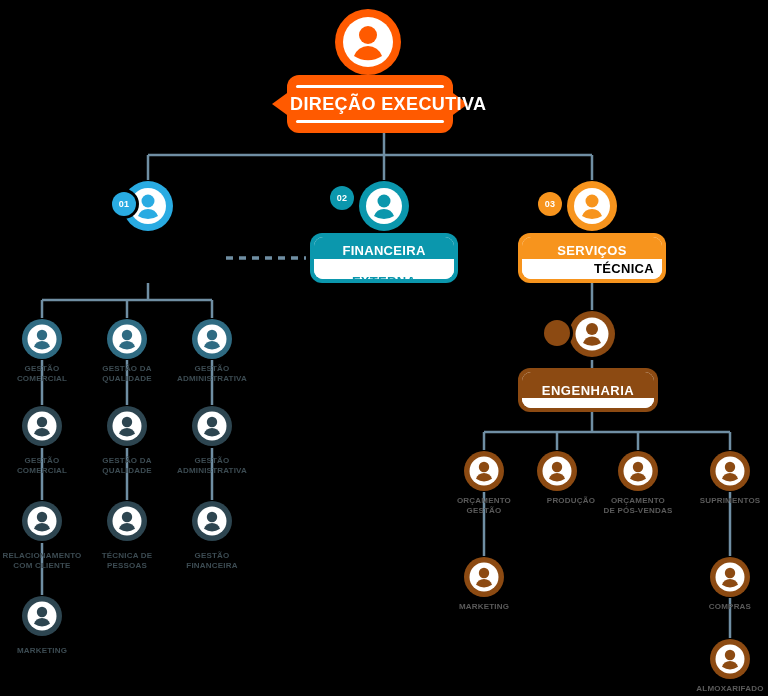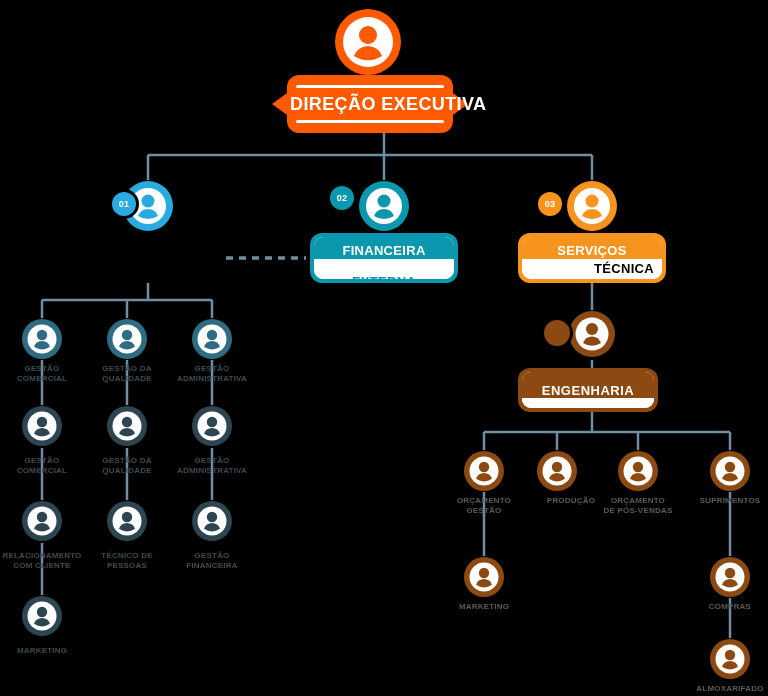--- a/index.html
+++ b/index.html
@@ -334,21 +334,21 @@
   <div class="node" style="left:106px; top:500px;">
     <div class="avatar" style="position:relative; width:42px; height:42px;">
       <svg viewBox="0 0 42 42">
         <circle cx="21" cy="21" r="20" fill="#2d4550"></circle>
           <circle cx="21" cy="21" r="14.5" fill="#ffffff"></circle>
         <circle cx="21" cy="17" r="5.2" fill="#2d4550"></circle>
         <path d="M21 23 a8.8 8.8 0 0 1 8 5.8 a14.5 14.5 0 0 1 -16 0 a8.8 8.8 0 0 1 8 -5.8 z" fill="#2d4550"></path>
       </svg>
     </div>
   </div>
-  <div class="leaf-label" style="left:81px; top:551px; width:92px; color:#3c4b52;">TÉCNICO DE
+  <div class="leaf-label" style="left:81px; top:551px; width:92px; color:#3c4b52;">TÉCNICA DE
 PESSOAS</div>
 
   <div class="node" style="left:191px; top:318px;">
     <div class="avatar" style="position:relative; width:42px; height:42px;">
       <svg viewBox="0 0 42 42">
         <circle cx="21" cy="21" r="20" fill="#2f6b82"></circle>
           <circle cx="21" cy="21" r="14.5" fill="#ffffff"></circle>
         <circle cx="21" cy="17" r="5.2" fill="#2f6b82"></circle>
         <path d="M21 23 a8.8 8.8 0 0 1 8 5.8 a14.5 14.5 0 0 1 -16 0 a8.8 8.8 0 0 1 8 -5.8 z" fill="#2f6b82"></path>
       </svg>

